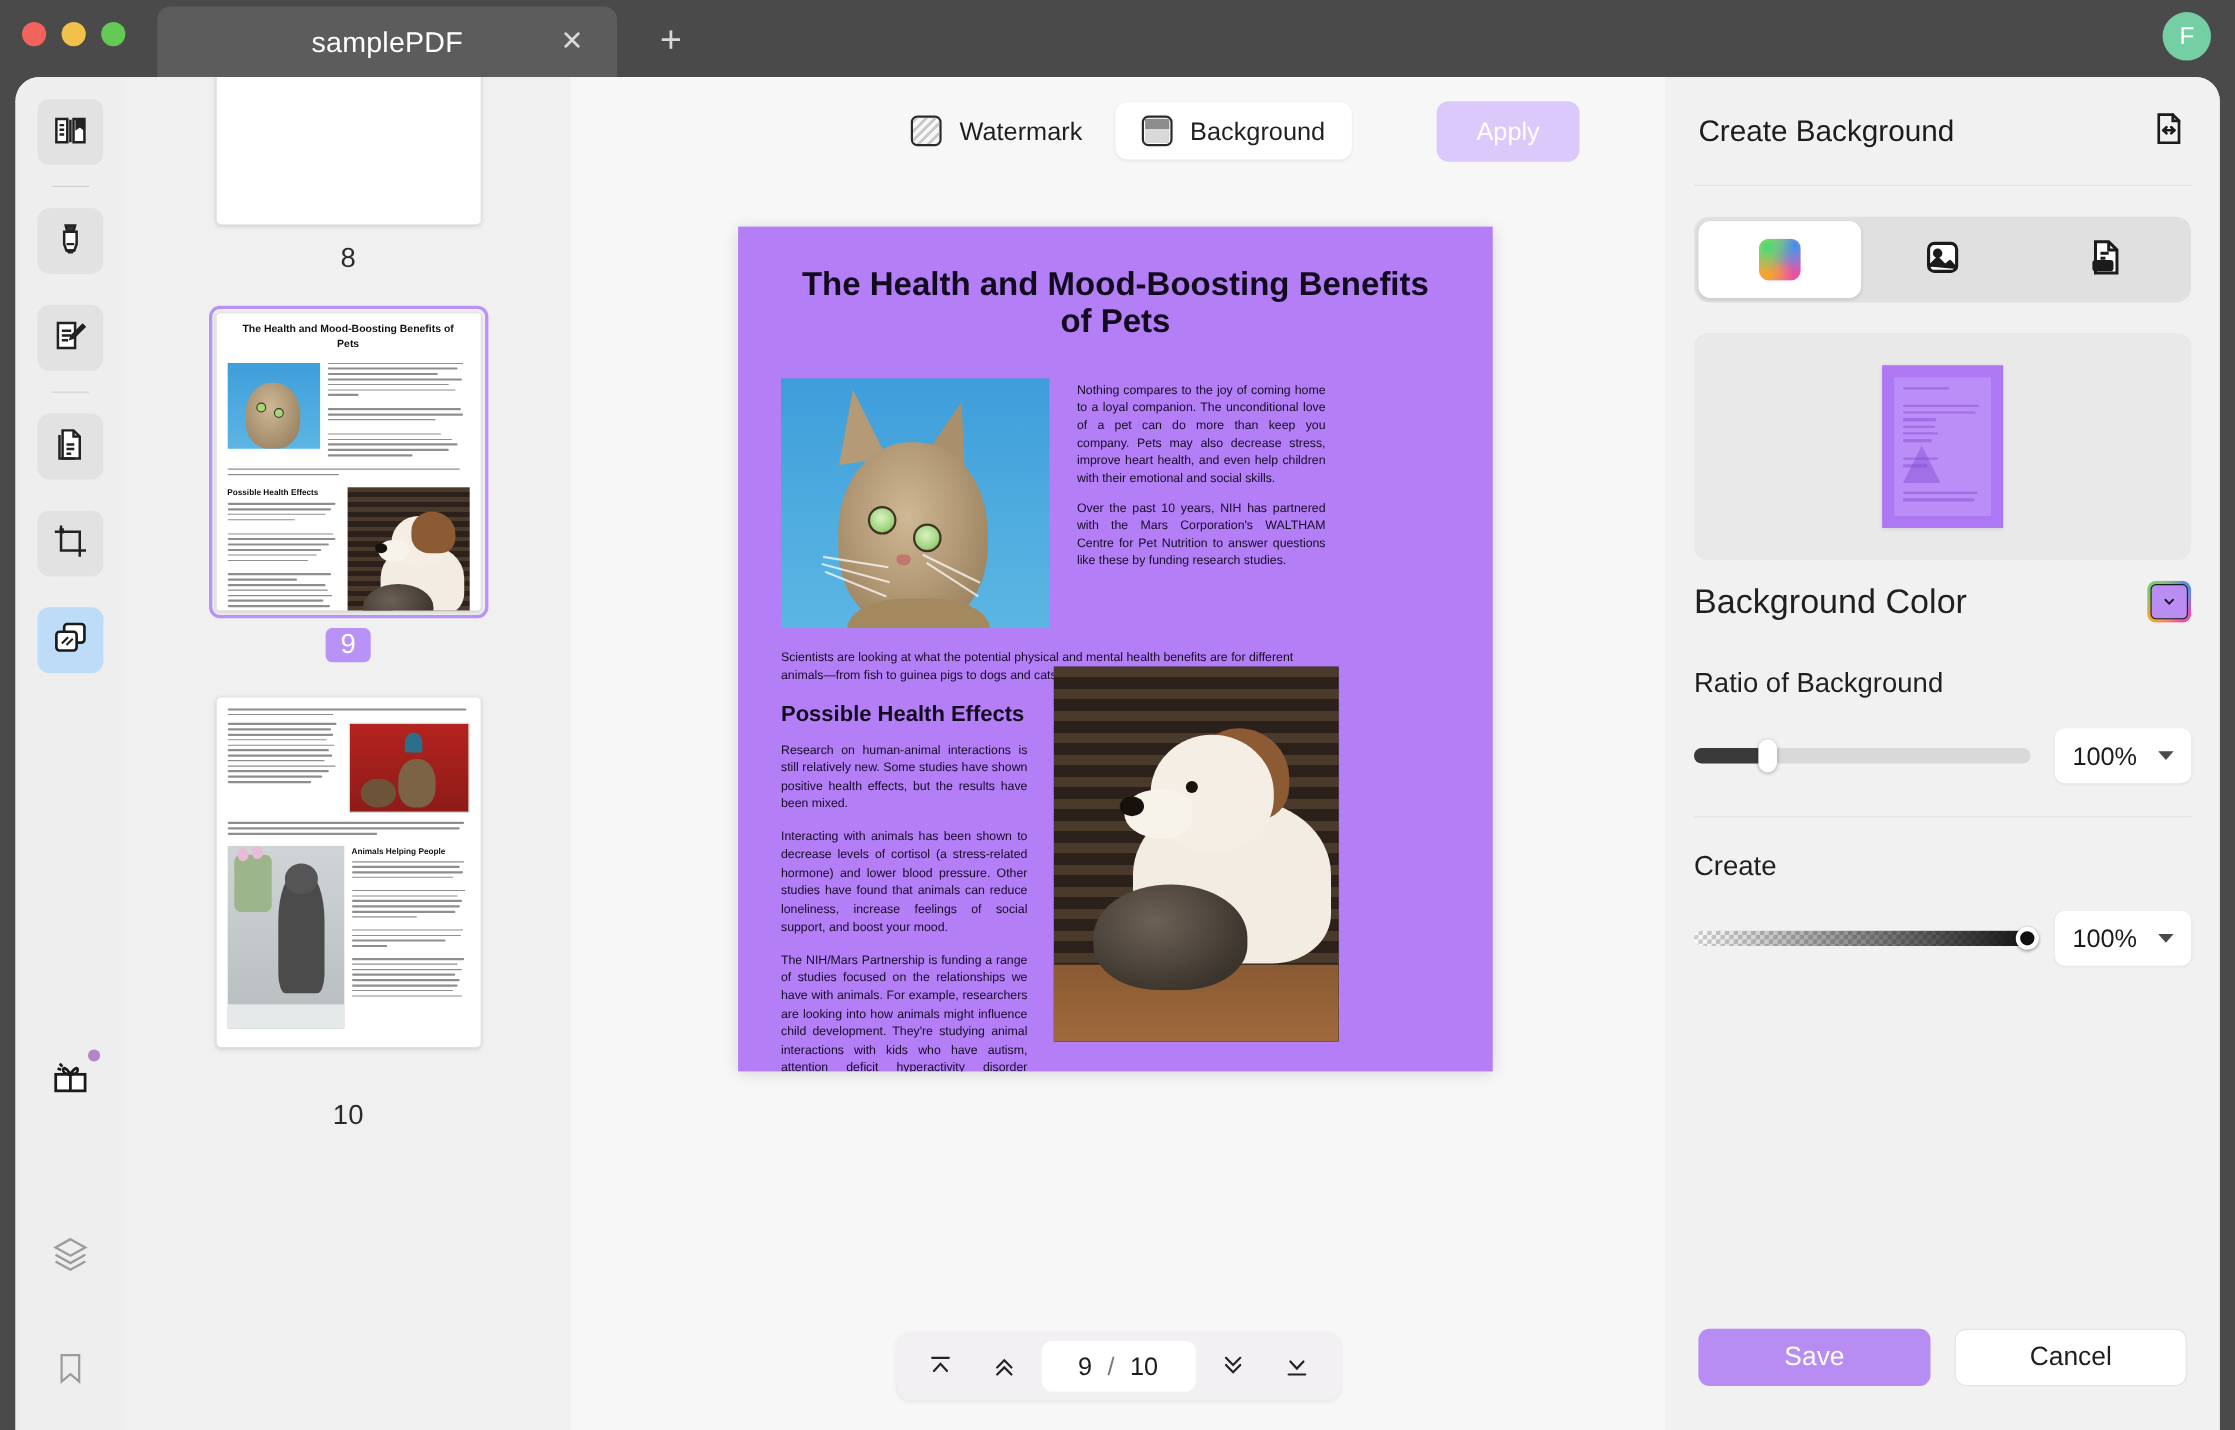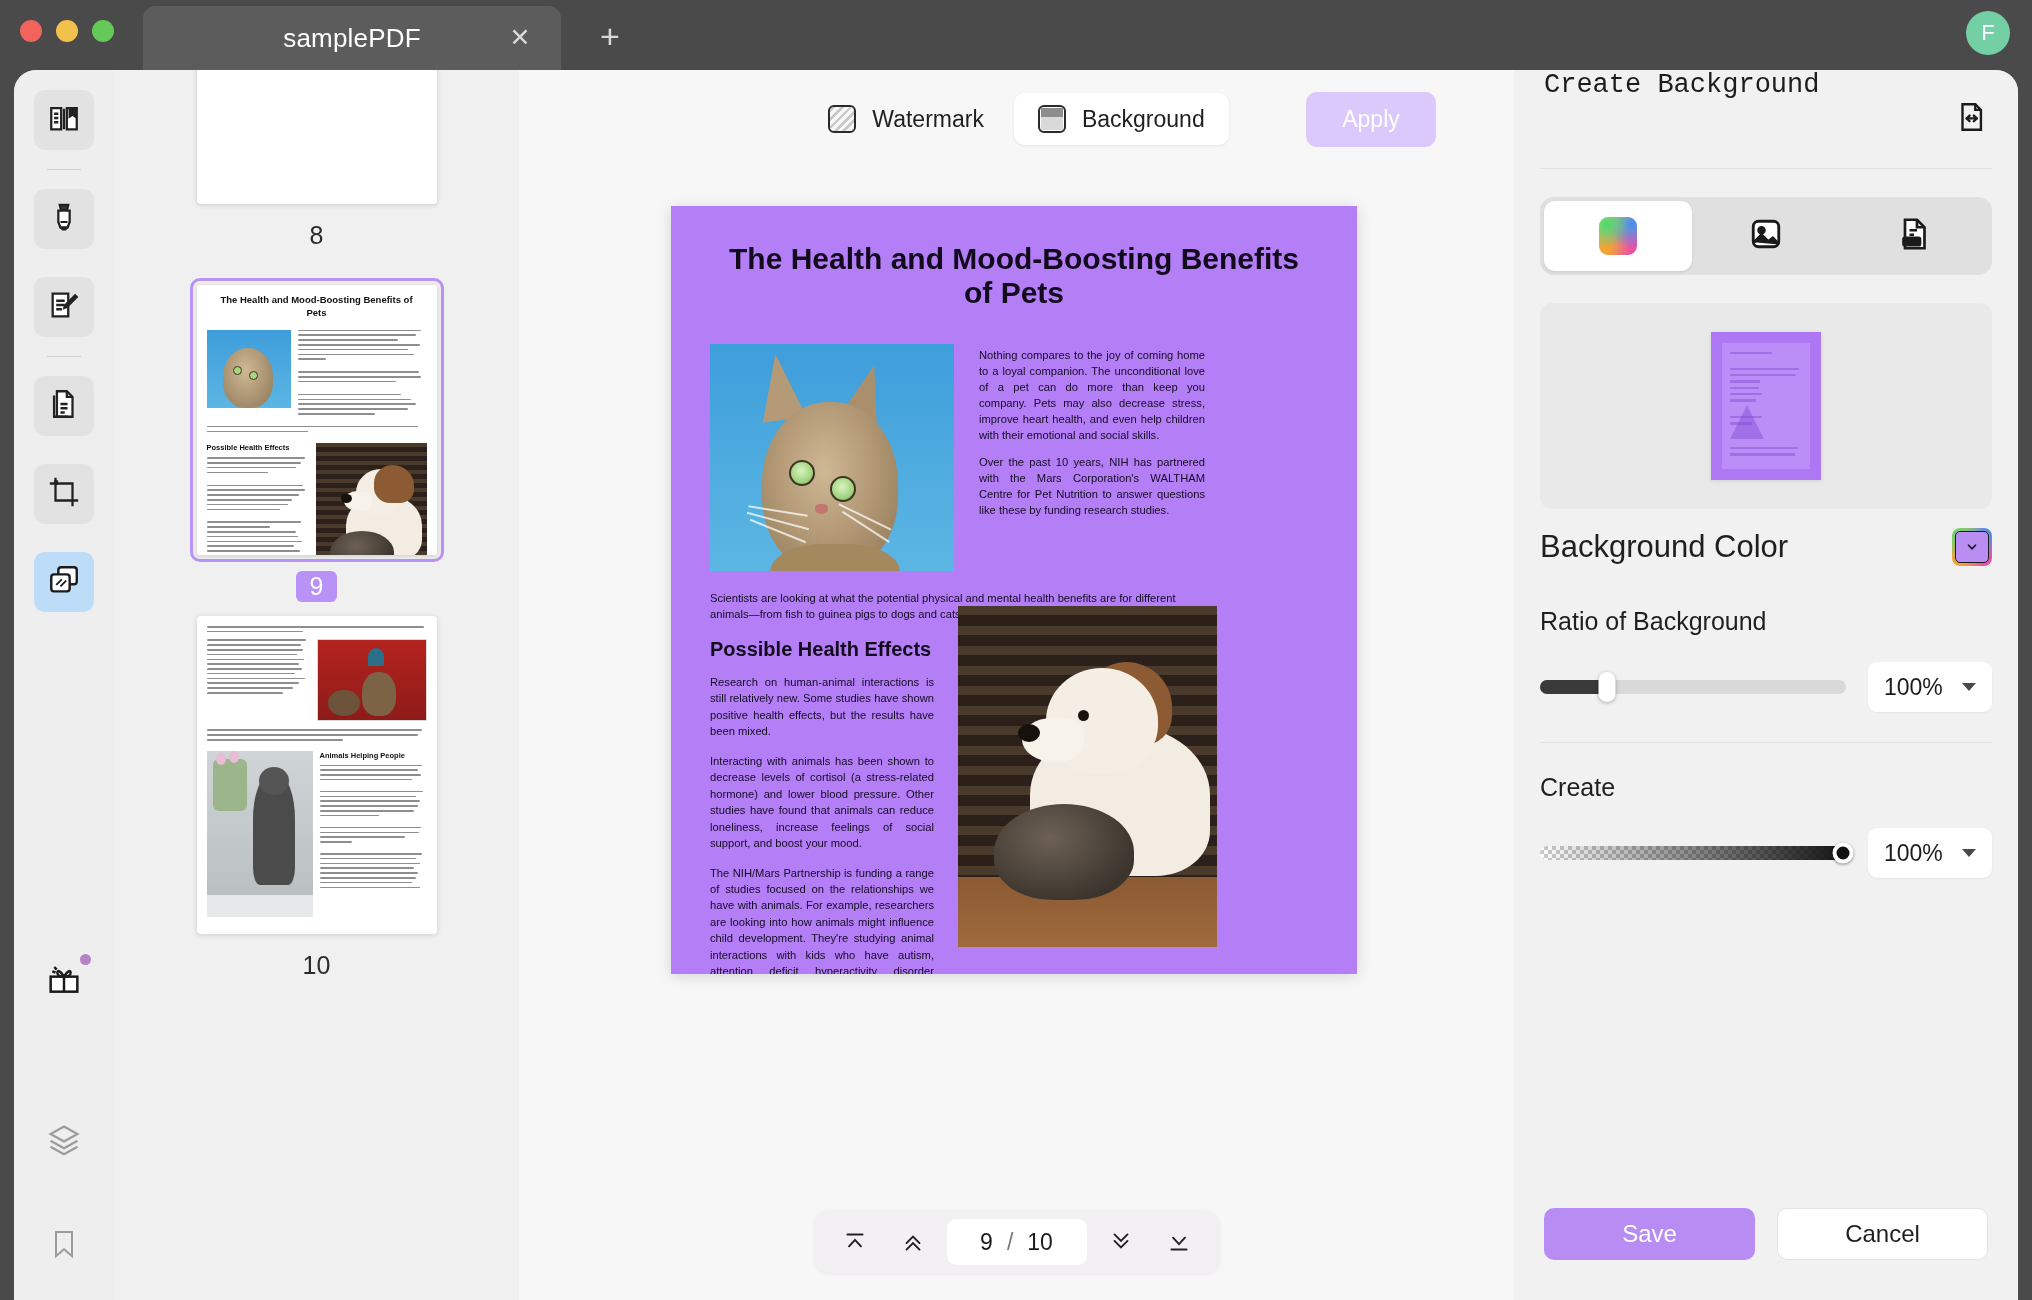--- a/index.html
+++ b/index.html
@@ -234,23 +234,22 @@
     font-size: 23px; color: #1c1c1c; padding: 0 16px;
   }
   .pagebox .sep { color: #7a7a7a; }
 
   
   .panel {
     position: absolute; top: 0; right: 0; width: 504px; height: 1230px;
     background: #f1f1f1;
   }
   .panel-head {
-    position: relative; height: 98px; display: flex; 
+    position: relative; height: 98px; display: flex; align-items: center;
     padding: 0 30px 0 30px;
-    font-family: Liberation Mono, monospace;
   }
   .panel-title { font-size: 27px; color: #1c1c1c; }
   .panel-expand { position: absolute; right: 30px; top: 30px; width: 34px; height: 34px; }
   .panel-rule { height: 1px; background: #e0e0e0; margin: 0 26px; }
 
   .segbar {
     margin: 28px 26px 0 26px; height: 78px; border-radius: 14px;
     background: #e0e0e0; display: flex; padding: 4px;
   }
   .seg {
@@ -555,21 +554,21 @@
               <div style="position:absolute;left:28px;top:48px;width:28px;height:20px;background:#f7f2ea;border-radius:52% 40% 46% 56%"></div>
               <div style="position:absolute;left:25px;top:51px;width:11px;height:9px;background:#17110d;border-radius:50%"></div>
               <div style="position:absolute;left:14px;top:88px;width:64px;height:42px;background:radial-gradient(ellipse at 40% 35%,#6d6156,#3b342c 75%);border-radius:50% 50% 42% 42%"></div>
             </div>
           </div>
         </div>
       </div>
       <div class="thumb-num sel">9</div>
     </div>
 
-    <div class="thumb-item" style="margin-top:14px;">
+    <div class="thumb-item" style="margin-top:32px;gap:31px;">
       <div class="thumb-page" style="height:318px;">
         <div class="mp" style="padding:10px">
           <div class="mp-lines">
             <i style="width:99%"></i>
               <i style="width:44%"></i>
           </div>
           <div style="display:flex;gap:7px;margin-top:7px">
             <div class="mp-lines" style="width:103px">
               <i style="width:97%"></i>
                 <i style="width:92%"></i>

